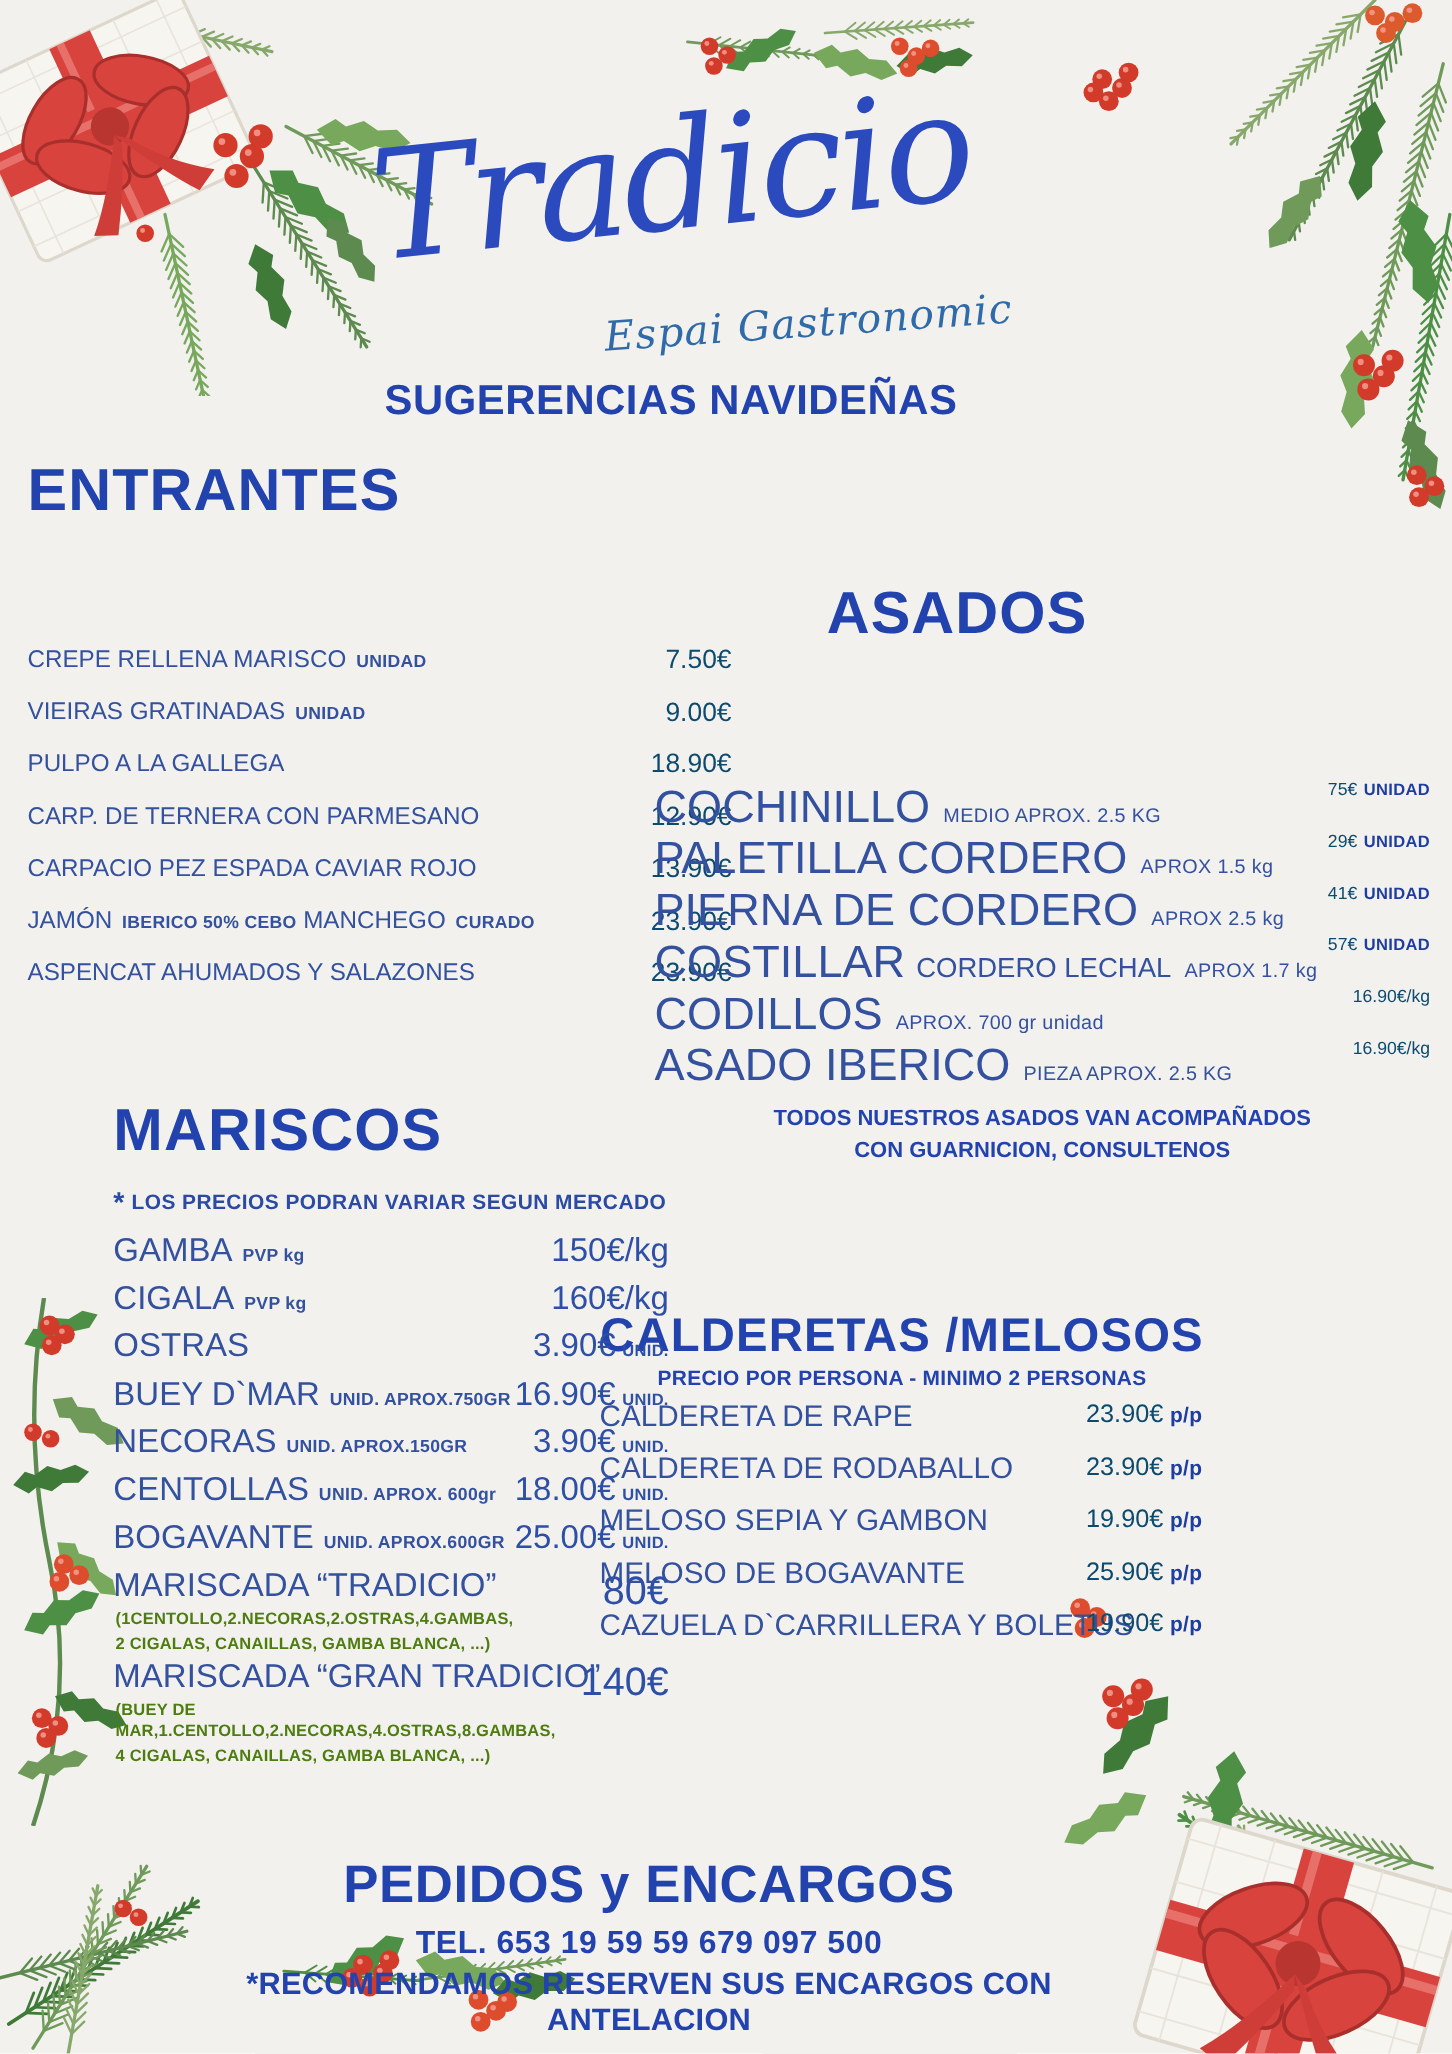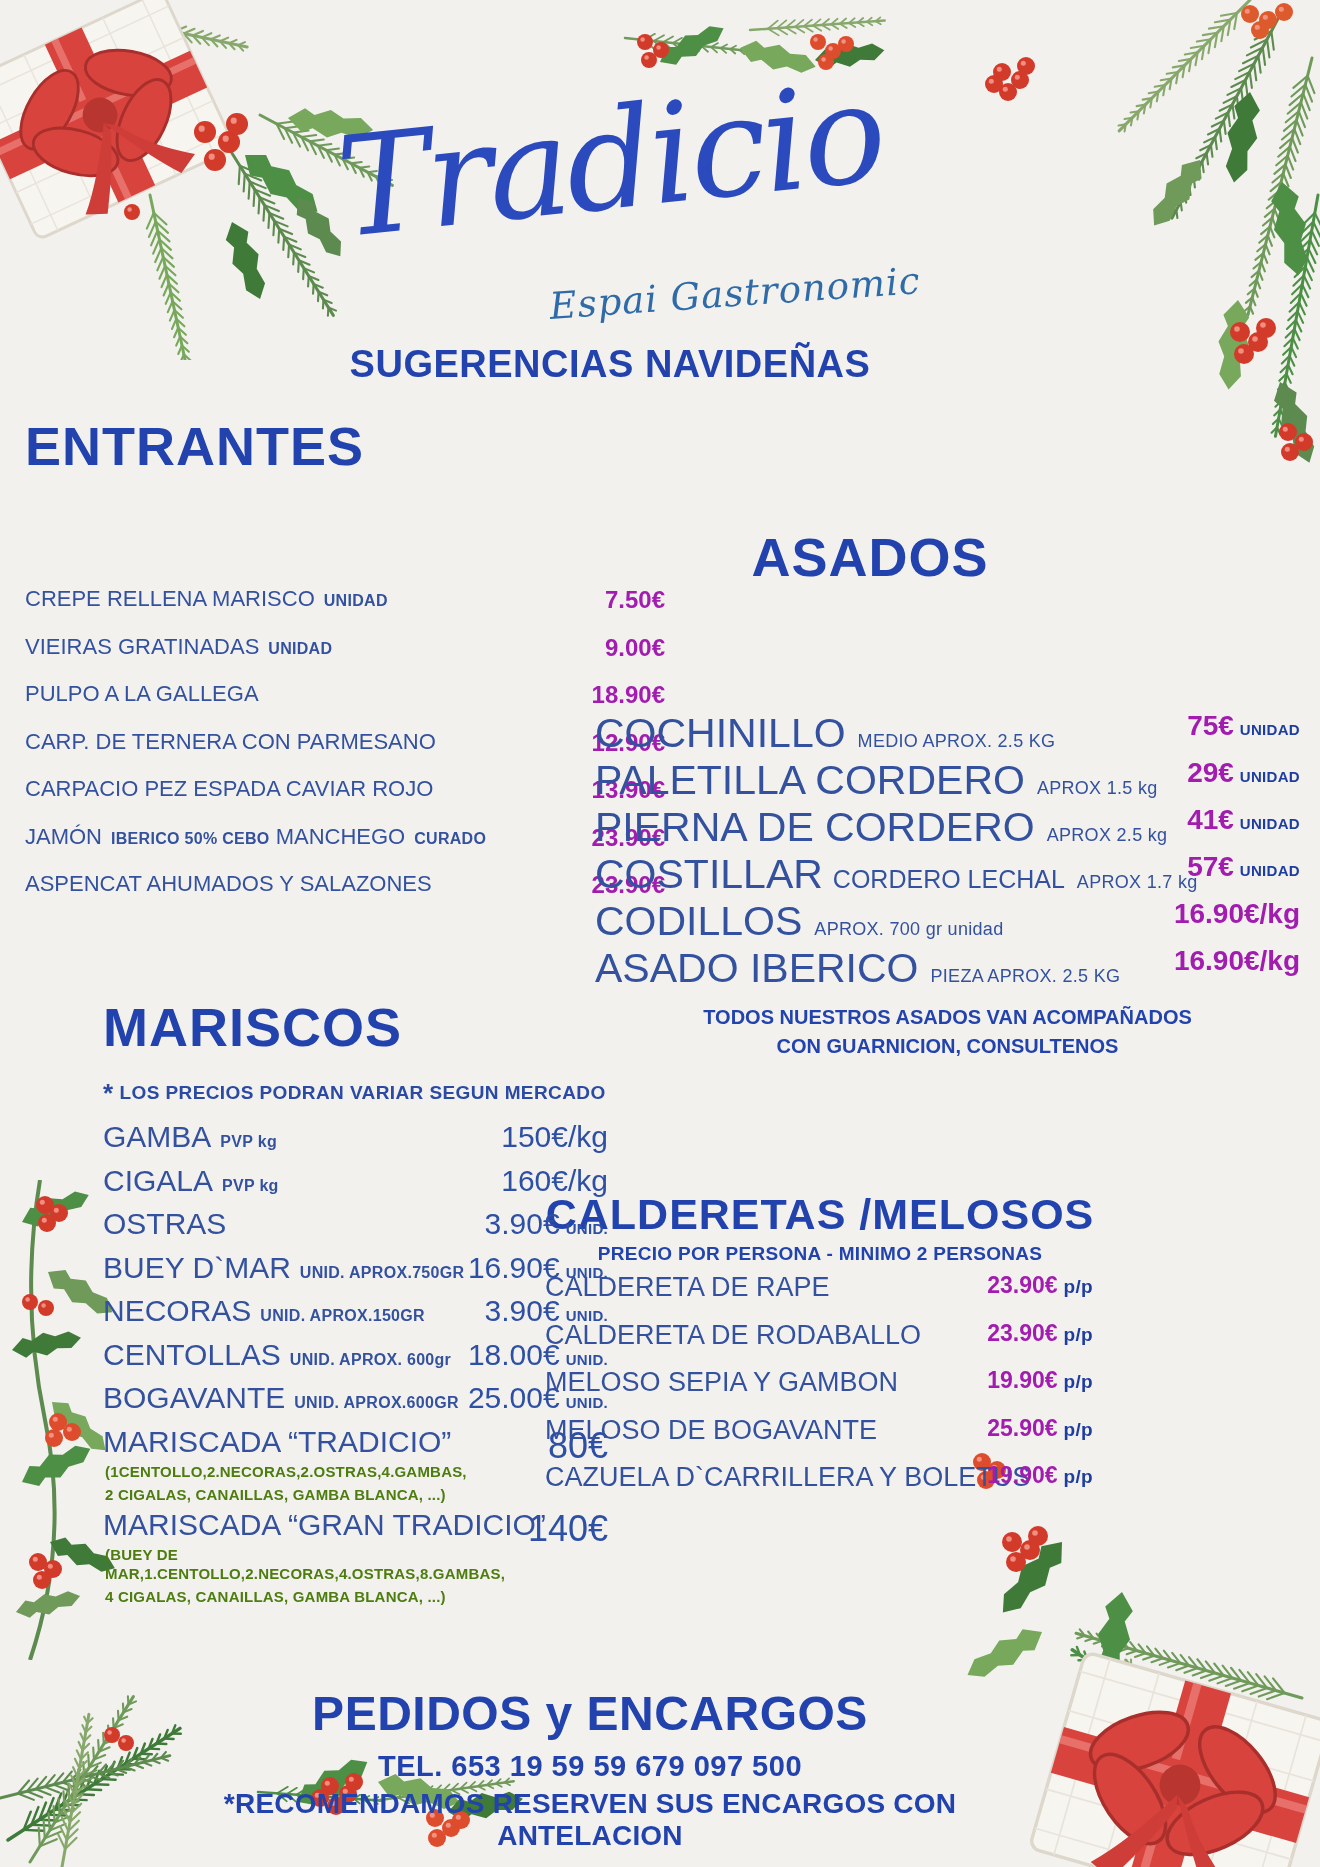--- a/index.html
+++ b/index.html
@@ -35,37 +35,37 @@
   
   .mlist{display:flex;flex-direction:column;}
   .mrow{display:flex;align-items:flex-start;justify-content:space-between;}
   .nbody{flex:1;min-width:0;}
   .nm{display:flex;align-items:baseline;white-space:nowrap;}
   .part{color:#33519e;}
   .part.sm{font-size:16px;font-weight:700;margin:0 2px 0 9px;letter-spacing:0.3px;}
   .part.md{margin-left:10px;}
   .part.lg:not(:first-child){margin-left:4px;}
   .pr{display:flex;align-items:baseline;justify-content:flex-end;white-space:nowrap;}
-  .pmain{font-weight:700;color:#a21caf;}
+  .pmain{font-weight:400;color:#0c4a6e;}
   .psuf{font-size:15px;font-weight:700;color:#1d3da1;margin-left:6px;letter-spacing:0.3px;}
   .detail{font-size:15px;font-weight:700;color:#4d7c0f;line-height:19px;margin:3px 0 4px 2px;letter-spacing:0.2px;}
 
   .list-entrantes{left:25px;top:586px;width:640px;}
   .list-entrantes .mrow{min-height:47.5px;}
   .list-entrantes .part.lg{font-size:22px;}
   .list-entrantes .pr{min-width:110px;}
   .list-entrantes .pmain{font-size:24px;}
 
   .list-asados{left:595px;top:710px;width:705px;}
   .list-asados .mrow{min-height:47px;}
   .list-asados .part.lg{font-size:41px;}
   .list-asados .part.md{font-size:25px;}
   .list-asados .part.sm{font-size:18px;font-weight:400;margin-left:12px;}
   .list-asados .pr{min-width:170px;}
-  .list-asados .pmain{font-size:28px;}
+  .list-asados .pmain{font-size:16px;}
 
   .list-mariscos{left:103px;top:1120px;width:505px;}
   .list-mariscos .mrow{min-height:43.5px;}
   .list-mariscos .part.lg{font-size:30px;}
   .list-mariscos .pr{min-width:150px;}
   .list-mariscos .pmain{font-size:30px;font-weight:400;color:#2d4fa5;}
   .list-mariscos .pmain.big{font-size:36px;}
   .list-mariscos .psuf{color:#2d4fa5;}
 
   .list-calderetas{left:545px;top:1272px;width:548px;}

